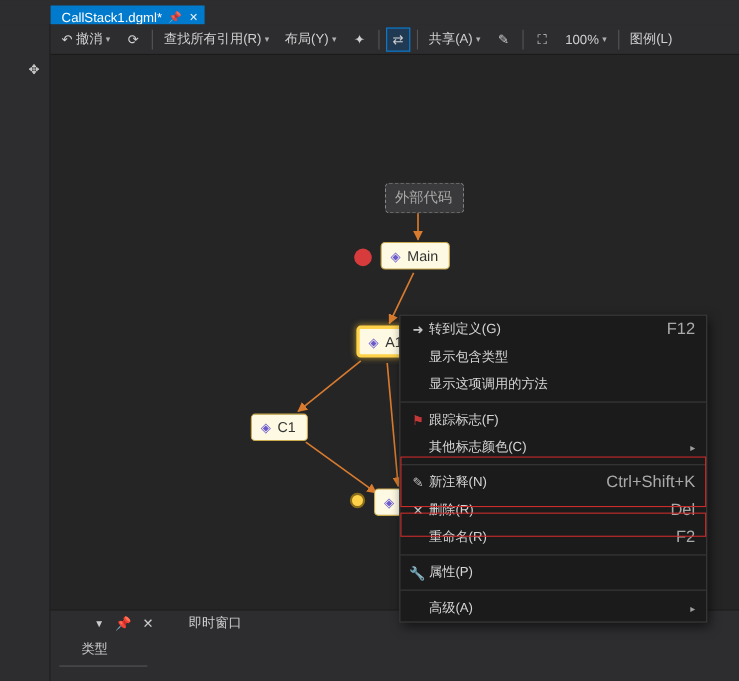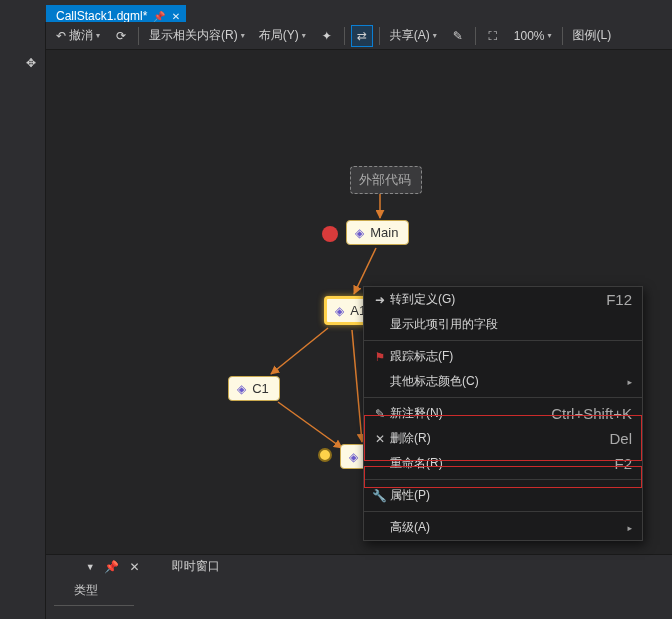--- a/index.html
+++ b/index.html
@@ -165,21 +165,21 @@
   <div class="tbtn">
     <span>↶</span>
     <span>撤消</span>
     <span class="dd">▾</span>
   </div>
   <div class="tbtn icononly">
     <span>⟳</span>
   </div>
   <div class="sep"></div>
   <div class="tbtn">
-    <span>显示相关内容(R)</span>
+    <span>查找所有引用(R)</span>
     <span class="dd">▾</span>
   </div>
   <div class="tbtn">
     <span>布局(Y)</span>
     <span class="dd">▾</span>
   </div>
   <div class="tbtn icononly">
     <span>✦</span>
   </div>
   <div class="sep"></div>
@@ -256,21 +256,25 @@
 </div>
 
 <div class="ctxmenu" id="ctxmenu">
     <div class="mi">
       <span class="mic">➜</span>
       <span class="mlabel">转到定义(G)</span>
       <span class="mshort">F12</span>
     </div>
     <div class="mi">
       <span class="mic"></span>
-      <span class="mlabel">显示此项引用的字段</span>
+      <span class="mlabel">显示包含类型</span>
+    </div>
+    <div class="mi">
+      <span class="mic"></span>
+      <span class="mlabel">显示这项调用的方法</span>
     </div>
     <div class="msep"></div>
     <div class="mi">
       <span class="mic" style="color: rgb(216, 59, 59);">⚑</span>
       <span class="mlabel">跟踪标志(F)</span>
     </div>
     <div class="mi">
       <span class="mic"></span>
       <span class="mlabel">其他标志颜色(C)</span>
       <span class="msub">▸</span>

